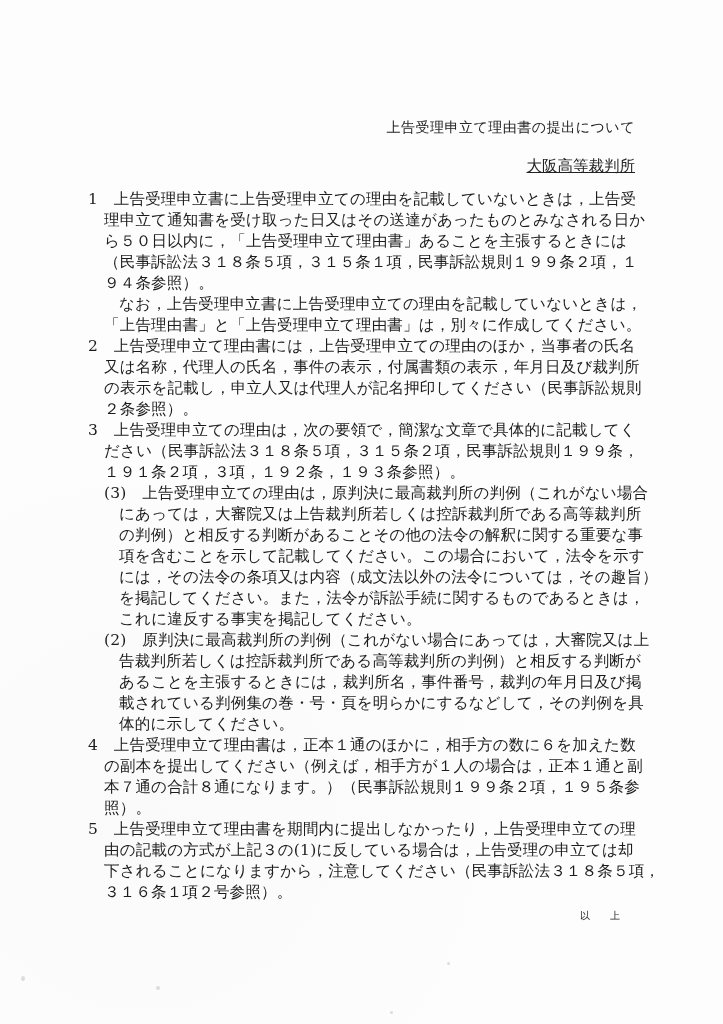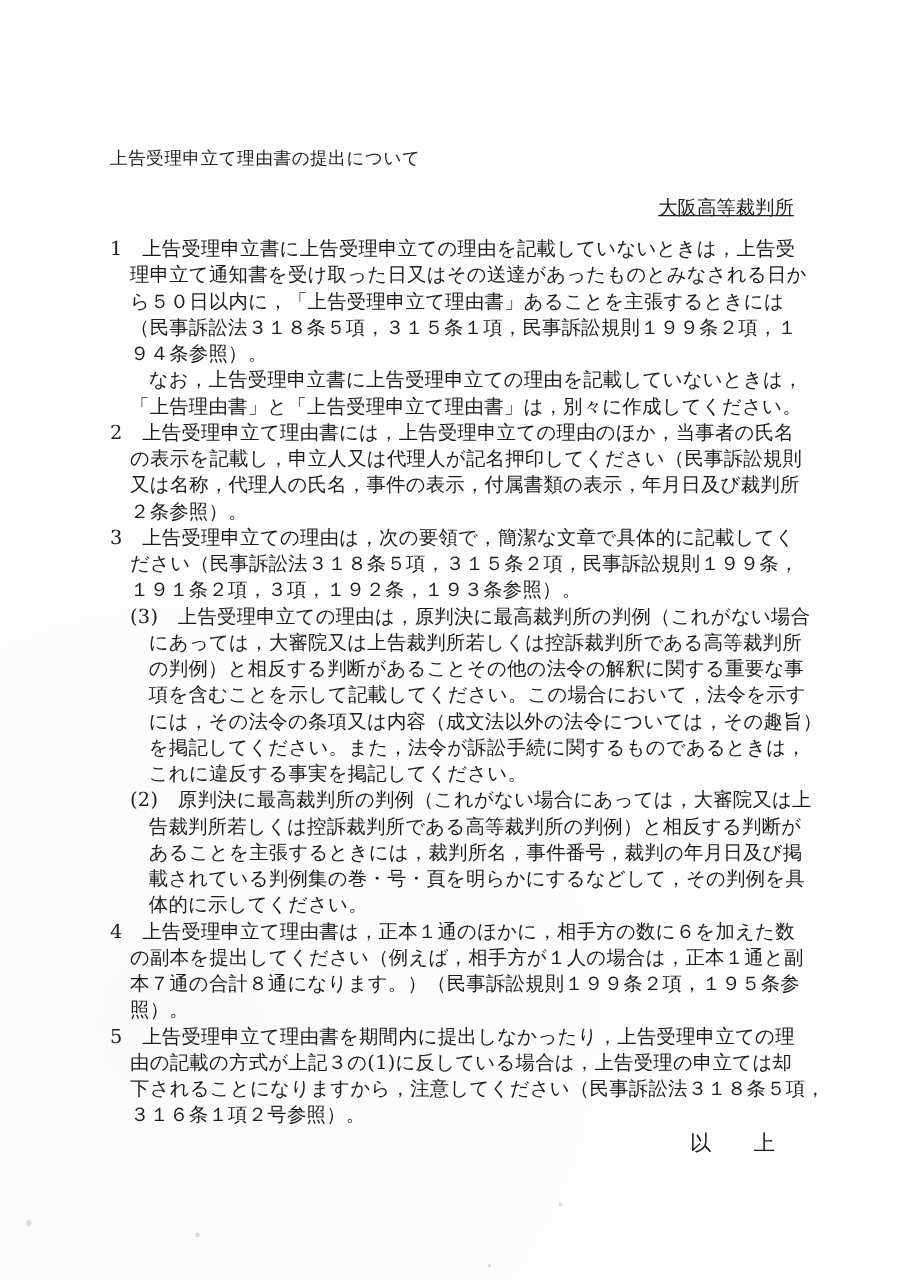--- a/index.html
+++ b/index.html
@@ -22,21 +22,21 @@
     height: 1024px;
     background:
       radial-gradient(circle at 20% 80%, rgba(0,0,0,0.012), transparent 40%),
       #fdfdfd;
   }
   .content {
     margin: 0 88px;
   }
   .title {
     margin-top: 119px;
-    text-align: left;
+    text-align: right;
     font-size: 14px;
     line-height: 17px;
     letter-spacing: 0.5px;
     color: #222;
   }
   .author {
     margin-top: 20px;
     text-align: right;
     font-size: 15.5px;
     line-height: 20px;
@@ -54,21 +54,21 @@
     white-space: pre;
     letter-spacing: 0.2px;
   }
   .i0 { padding-left: 0; }
   .i1 { padding-left: 16px; }
   .i2 { padding-left: 31px; }
   .closing {
     margin-top: 2px;
     text-align: right;
     padding-right: 15px;
-    font-size: 17px;
+    font-size: 10px;
     line-height: 21px;
     color: #1c1c1c;
   }
   .speck {
     position: absolute;
     border-radius: 50%;
     background: #dcdcdc;
   }
   .speck.s1 { left: 21px;  top: 976px; width: 4px; height: 5px; }
   .speck.s2 { left: 156px; top: 986px; width: 4px; height: 4px; }
@@ -84,22 +84,22 @@
     <div class="author">大阪高等裁判所</div>
     <div class="body-lines">
         <div class="line i0">1　上告受理申立書に上告受理申立ての理由を記載していないときは，上告受</div>
         <div class="line i1">理申立て通知書を受け取った日又はその送達があったものとみなされる日か</div>
         <div class="line i1">ら５０日以内に，「上告受理申立て理由書」あることを主張するときには</div>
         <div class="line i1">（民事訴訟法３１８条５項，３１５条１項，民事訴訟規則１９９条２項，１</div>
         <div class="line i1">９４条参照）。</div>
         <div class="line i2">なお，上告受理申立書に上告受理申立ての理由を記載していないときは，</div>
         <div class="line i1">「上告理由書」と「上告受理申立て理由書」は，別々に作成してください。</div>
         <div class="line i0">2　上告受理申立て理由書には，上告受理申立ての理由のほか，当事者の氏名</div>
+        <div class="line i1">又は名称，代理人の氏名，事件の表示，付属書類の表示，年月日及び裁判所</div>
         <div class="line i1">の表示を記載し，申立人又は代理人が記名押印してください（民事訴訟規則</div>
-        <div class="line i1">又は名称，代理人の氏名，事件の表示，付属書類の表示，年月日及び裁判所</div>
         <div class="line i1">２条参照）。</div>
         <div class="line i0">3　上告受理申立ての理由は，次の要領で，簡潔な文章で具体的に記載してく</div>
         <div class="line i1">ださい（民事訴訟法３１８条５項，３１５条２項，民事訴訟規則１９９条，</div>
         <div class="line i1">１９１条２項，３項，１９２条，１９３条参照）。</div>
         <div class="line i1">(3)　上告受理申立ての理由は，原判決に最高裁判所の判例（これがない場合</div>
         <div class="line i2">にあっては，大審院又は上告裁判所若しくは控訴裁判所である高等裁判所</div>
         <div class="line i2">の判例）と相反する判断があることその他の法令の解釈に関する重要な事</div>
         <div class="line i2">項を含むことを示して記載してください。この場合において，法令を示す</div>
         <div class="line i2">には，その法令の条項又は内容（成文法以外の法令については，その趣旨）</div>
         <div class="line i2">を掲記してください。また，法令が訴訟手続に関するものであるときは，</div>

